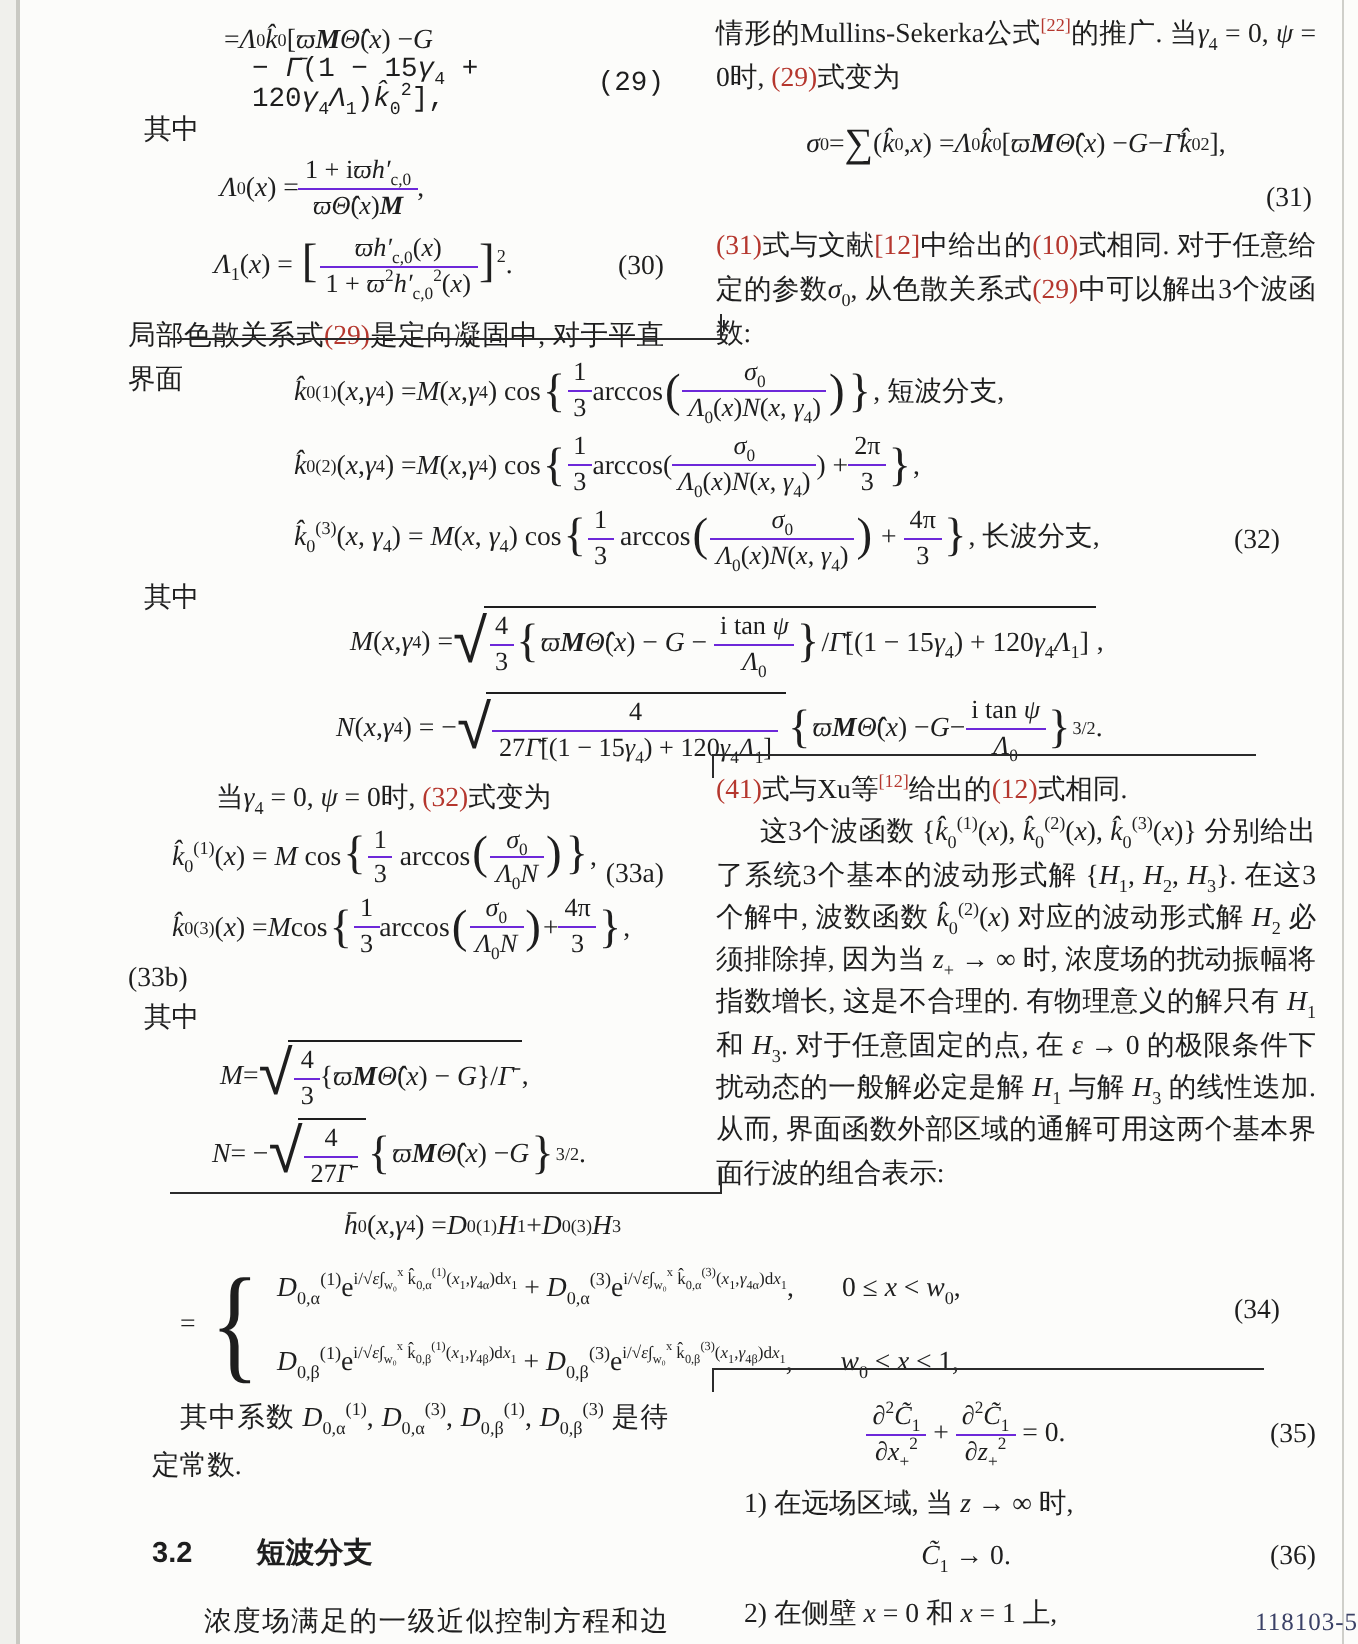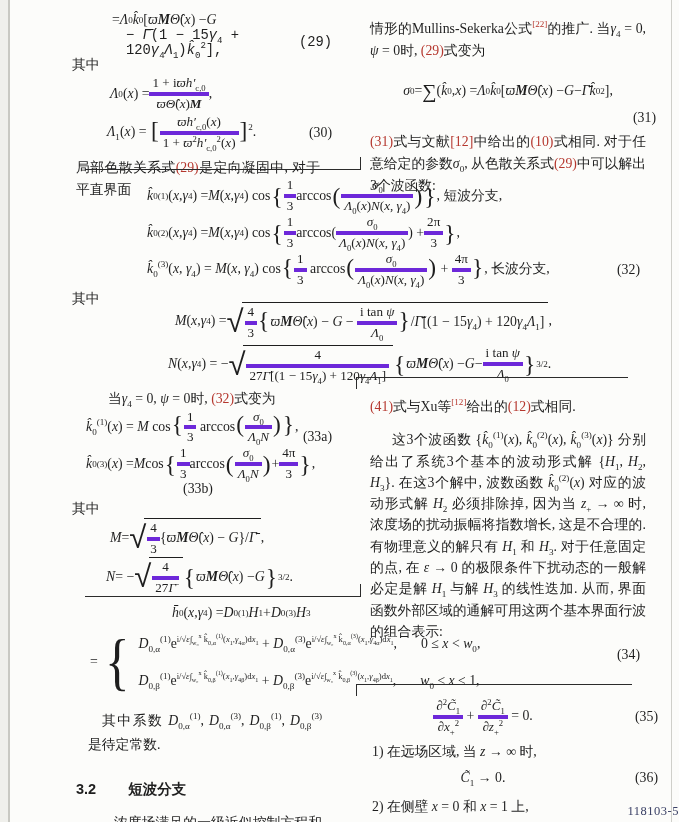--- a/index.html
+++ b/index.html
@@ -15,33 +15,33 @@
   .edge-right-line { position:absolute; left:671px; top:0; width:1px; height:822px; background:#cfcfca; }
 
   i { font-style:italic; }
   sub, sup { font-size:0.66em; line-height:0; }
   .cal { font-weight:bold; font-style:italic; }
   .r { color:#b5372e; }
   sup.r { font-size:0.66em; }
   .sum { font-size:1.45em; line-height:0; vertical-align:-0.18em; }
 
   .frac { display:inline-block; vertical-align:middle; text-align:center; font-size:0.95em; line-height:1.12; }
-  .frac .n { display:block; border-bottom:4px solid #6d28d9; padding:0 3px 1px 3px; }
+  .frac .n { display:block; border-bottom:1px solid #6d28d9; padding:0 3px 1px 3px; }
   .frac .d { display:block; padding:1px 3px 0 3px; }
 
   .bk { display:inline-block; font-size:1.7em; font-weight:300; line-height:0; vertical-align:-0.08em; padding:0 1px; }
 
   .sqrt { display:inline-flex; align-items:center; vertical-align:middle; }
   .sqrt .rad { font-size:2.25em; line-height:0.8; font-weight:300; margin-right:-2px; font-family:"DejaVu Sans",sans-serif; }
   .sqrt .rc { border-top:1.4px solid #1e1e1e; padding:2px 4px 0 3px; line-height:1.15; }
 
   .ex { font-size:0.62em; }
   .ex sub, .ex sup { font-size:0.72em; }
 
-  p { margin:12px; text-align:justify; line-height:22px;font-family:Liberation Serif, serif; }
+  p { margin:0; text-align:justify; line-height:22px;font-family:Liberation Serif, serif; }
   .indent { text-indent:22px; }
 
   .col { position:absolute; }
   .row { position:relative; display:flex; align-items:center; }
   .eqnum { position:absolute; right:0; font-style:normal; }
 
   
   .hline { position:absolute; height:1.4px; background:#2b2b2b; }
   .vtick { position:absolute; width:1.4px; background:#2b2b2b; }
 
@@ -69,21 +69,21 @@
   
   #eqmn-block { position:absolute; left:40px; top:300px; width:600px; }
   #eqmn-row-m { height:42px; padding-left:135px; }
   #eqmn-row-n { height:44px; padding-left:128px; }
 
   
   #col-mid-left { left:64px; top:388px; width:268px; }
   #ml-intro { height:22px; line-height:22px; text-indent:44px; }
   #eq33a-row { height:35px; padding-left:22px;align-items:flex-end; }
   #eq33b-row { height:37px; padding-left:22px; }
-  #eq33b-numrow { height:16px; text-align:center; line-height:14px; }
+  #eq33b-numrow { height:16px; text-align:left; line-height:14px; }
   #where-3 { height:21px; padding-left:8px; line-height:21px; }
   #eqm2-row { height:37px; padding-left:46px; }
   #eqn2-row { height:41px; padding-left:42px; }
 
   #col-mid-right { left:358px; top:384px; width:300px; }
   #col-mid-right p { line-height:21.3px; }
 
   
   #eq34-block { position:absolute; left:40px; top:601px; width:600px; }
   #eq34-l1 { height:24px; padding-left:132px; }

